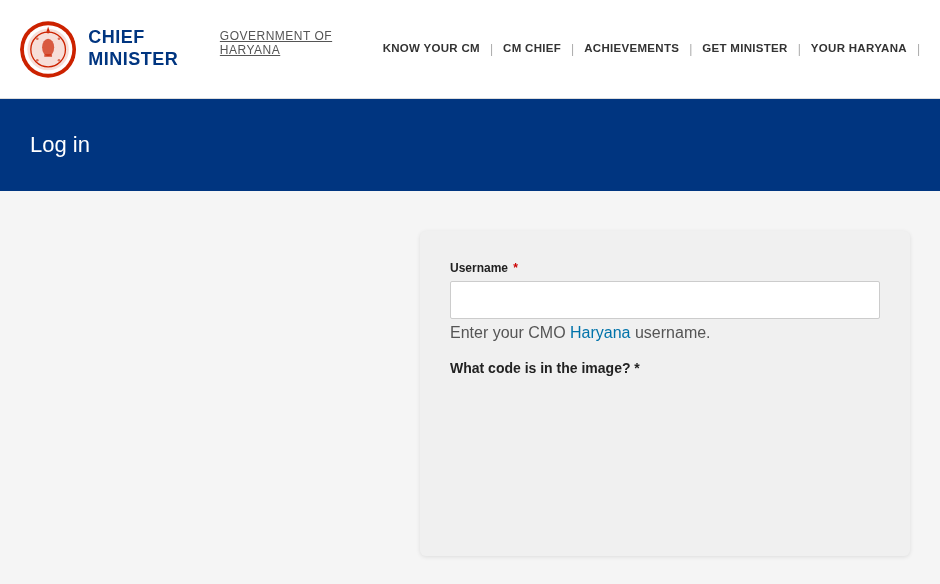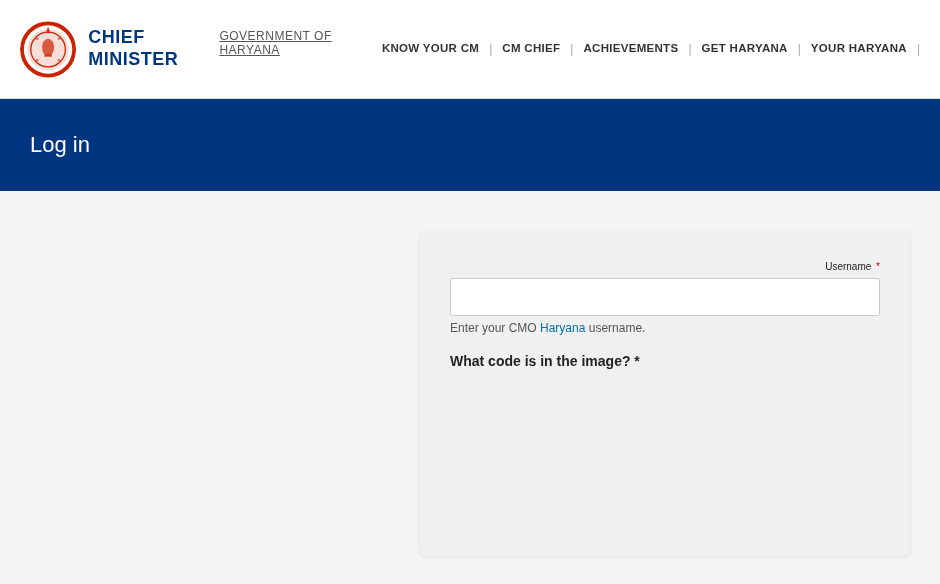--- a/index.html
+++ b/index.html
@@ -113,45 +113,44 @@
       width: 490px;
       box-shadow: 0 1px 4px rgba(0,0,0,0.1);
     }
 
     .form-group {
       margin-bottom: 18px;
     }
 
     .form-label {
       display: block;
-      font-size: 10px;
-      font-weight: 400;
+      font-size: 12px;
+      font-weight: 700;
       color: #222;
       margin-bottom: 6px;
-      text-align: right;
     }
 
     .form-label .required {
       color: #cc0000;
       margin-left: 2px;
     }
 
     .form-input {
       width: 100%;
       height: 38px;
       border: 1px solid #ccc;
       background: #fff;
       padding: 6px 10px;
       font-size: 13px;
       border-radius: 2px;
       outline: none;
     }
 
     .form-hint {
-      font-size: 12px;
+      font-size: 16px;
       color: #555;
       margin-top: 5px;
     }
 
     .form-hint a {
       color: #0073aa;
       text-decoration: none;
     }
 
     .form-question {
@@ -199,21 +198,21 @@
     </div>
   </div>
 
   <nav class="nav-area">
     <a class="nav-item">KNOW YOUR CM</a>
     <span class="nav-separator">|</span>
     <a class="nav-item">CM CHIEF</a>
     <span class="nav-separator">|</span>
     <a class="nav-item">ACHIEVEMENTS</a>
     <span class="nav-separator">|</span>
-    <a class="nav-item">GET HARYANA</a>
+    <a class="nav-item">GET MINISTER</a>
     <span class="nav-separator">|</span>
     <a class="nav-item">YOUR HARYANA</a>
     <span class="nav-separator">|</span>
   </nav>
 </header>
 
 <div class="banner">
   <h1 class="banner-title">Log in</h1>
 </div>
 

